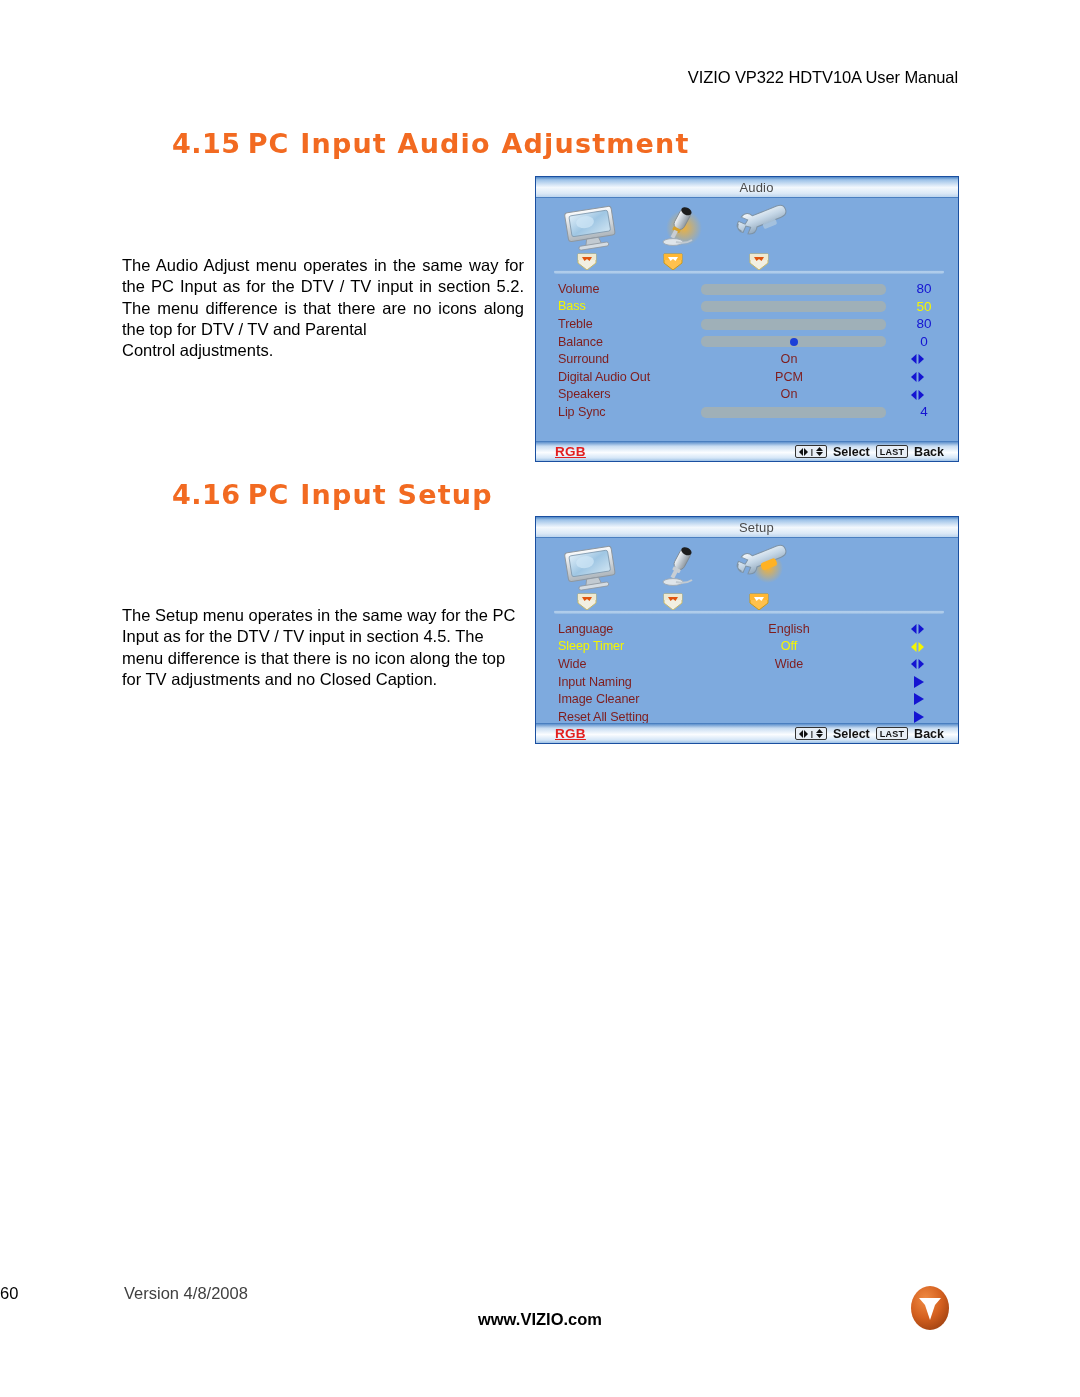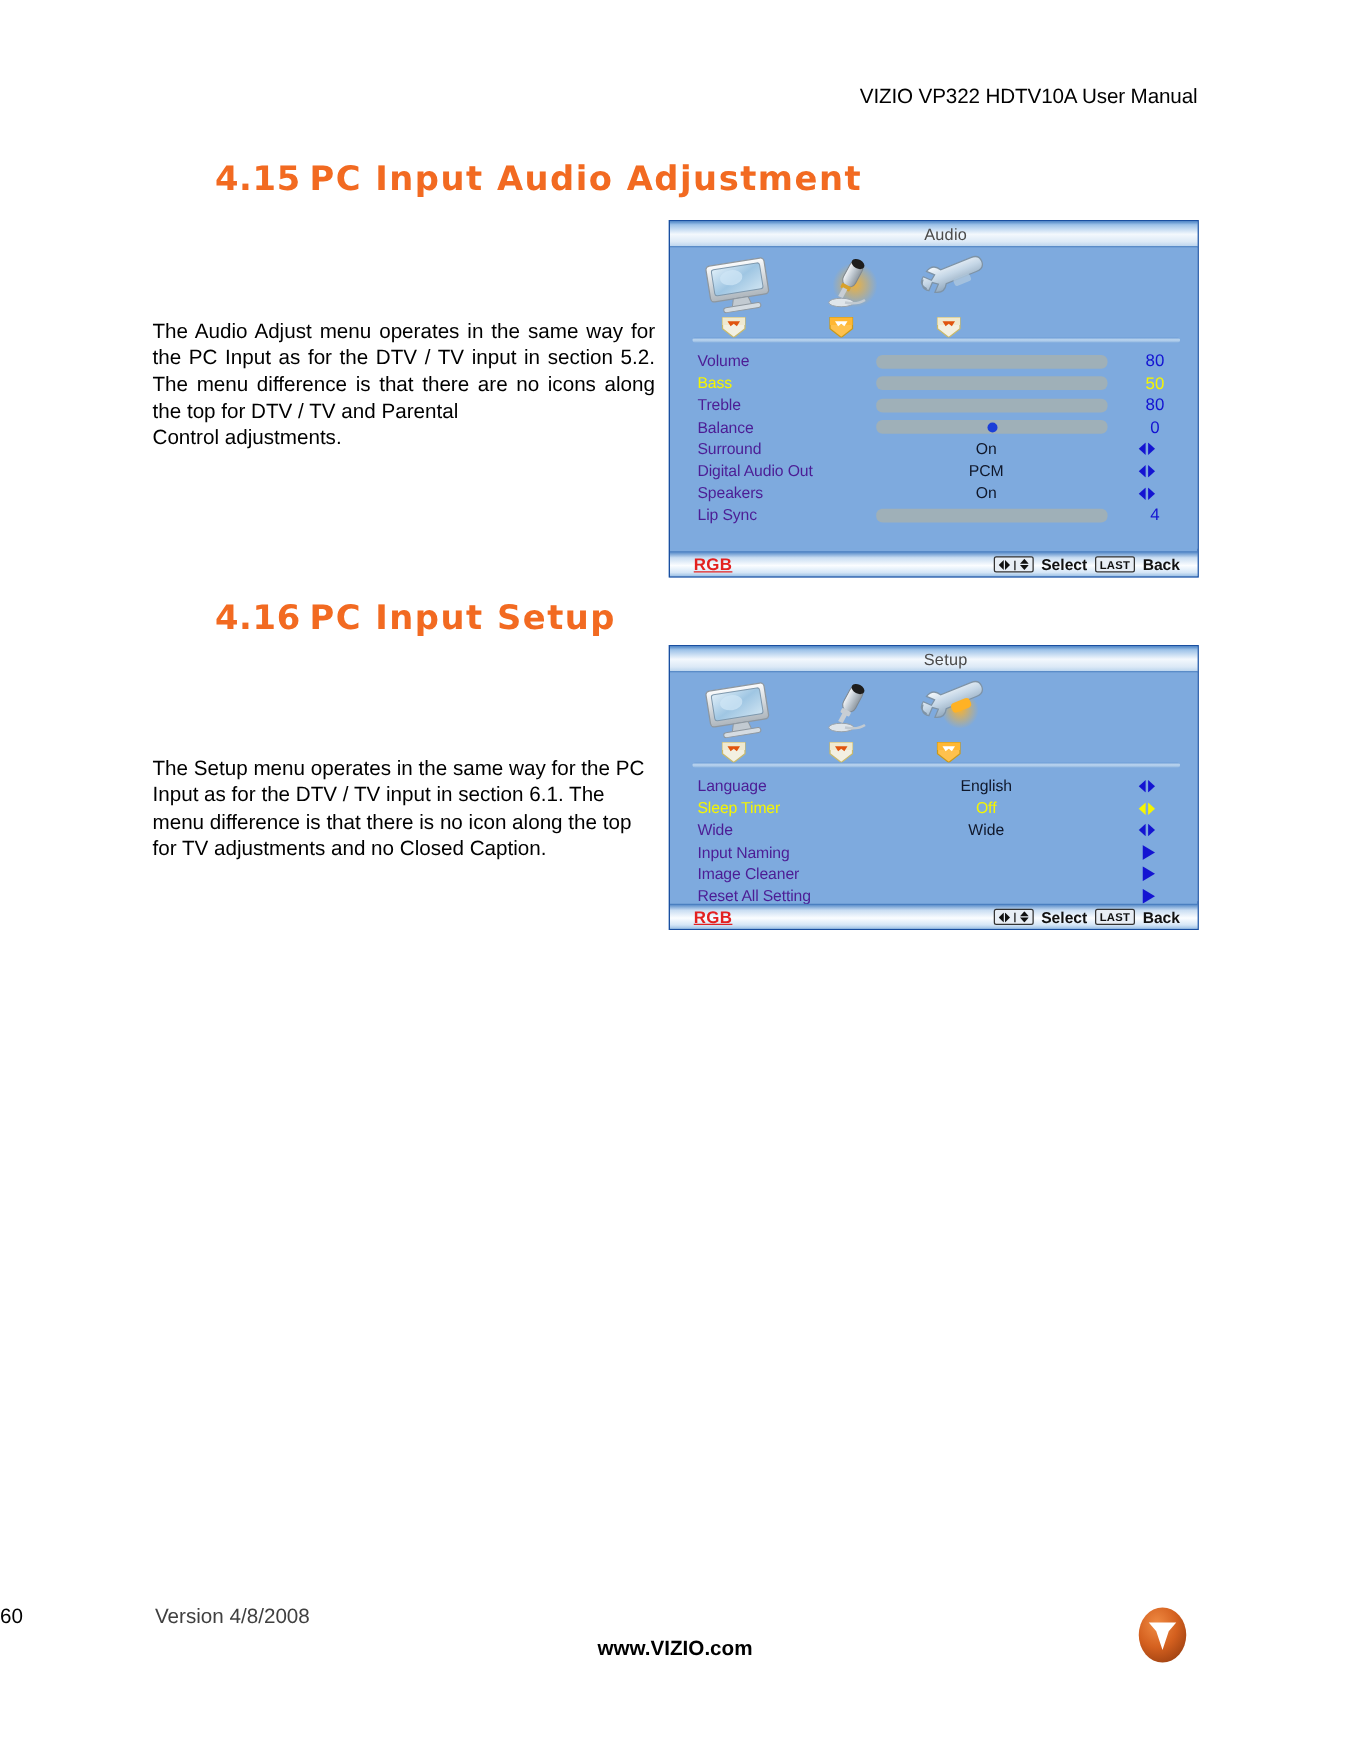--- a/index.html
+++ b/index.html
@@ -131,33 +131,33 @@
   .row {
     position: relative;
     height: 17.6px;
     display: flex;
     align-items: center;
   }
   .row-label {
     position: absolute;
     left: 22px;
     font-size: 12.6px;
-    color: #4c1d95;
+    color: #7f1d1d;
     white-space: nowrap;
     letter-spacing: -0.1px;
   }
   .row.sel .row-label { color: #f5f500; }
 
   .row-value {
     position: absolute;
     left: 168px;
     width: 170px;
     text-align: center;
     font-size: 12.6px;
-    color: #0f172a;
+    color: #7f1d1d;
     white-space: nowrap;
   }
   .row.sel .row-value { color: #f5f500; }
 
   .row-num {
     position: absolute;
     left: 370px;
     width: 36px;
     text-align: center;
     font-size: 13.5px;
@@ -473,21 +473,21 @@
       <span>Back</span>
     </span>
   </div>
 </div>
 
 <div class="heading" id="heading-416">
   <span class="num">4.16</span><span class="num-gap"></span><span>PC Input Setup</span>
 </div>
 
 <div class="body-par" id="par-setup">
-  <p>The Setup menu operates in the same way for the PC Input as for the DTV / TV input in section 6.1. The menu difference is that there is no icon along the top for TV adjustments and no Closed Caption.</p>
+  <p>The Setup menu operates in the same way for the PC Input as for the DTV / TV input in section 4.5. The menu difference is that there is no icon along the top for TV adjustments and no Closed Caption.</p>
 </div>
 
 <div class="osd" id="osd-setup">
   <div class="osd-titlebar">
     <span class="osd-title">Setup</span>
   </div>
 
   <div class="osd-body">
 
     <div class="icon-strip">

